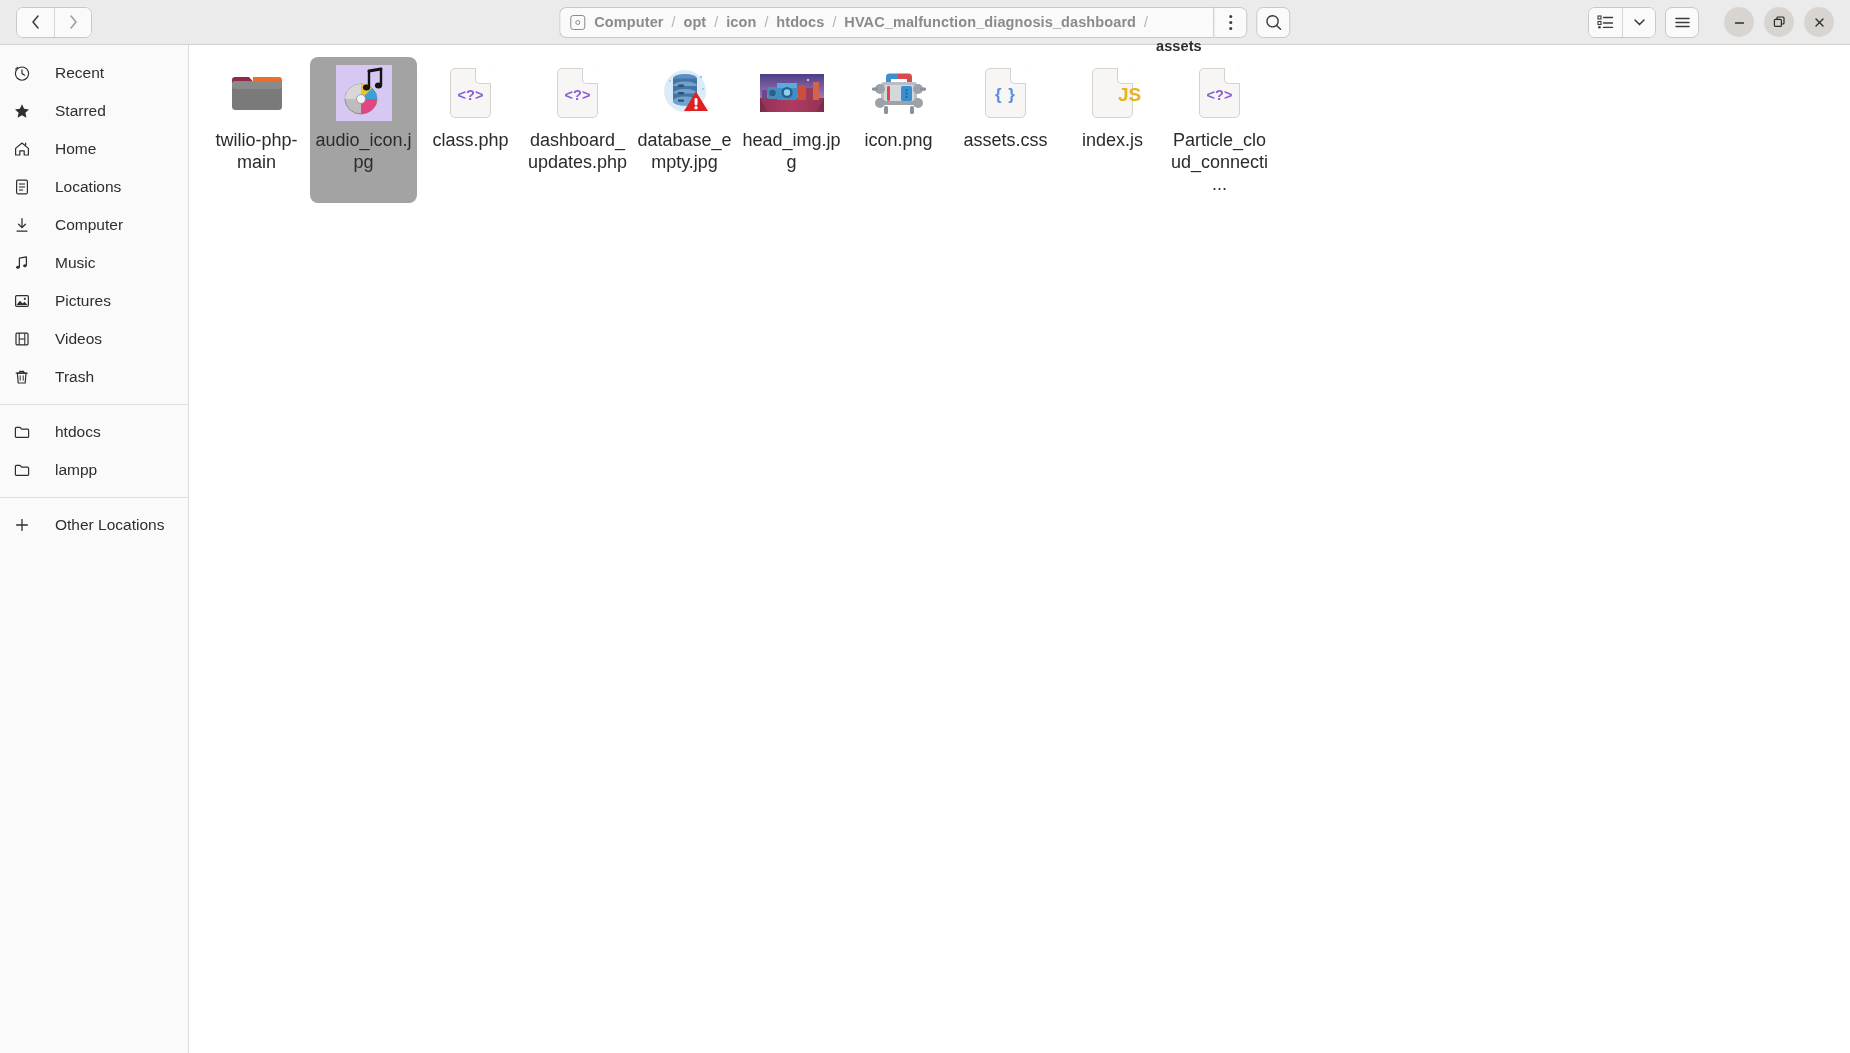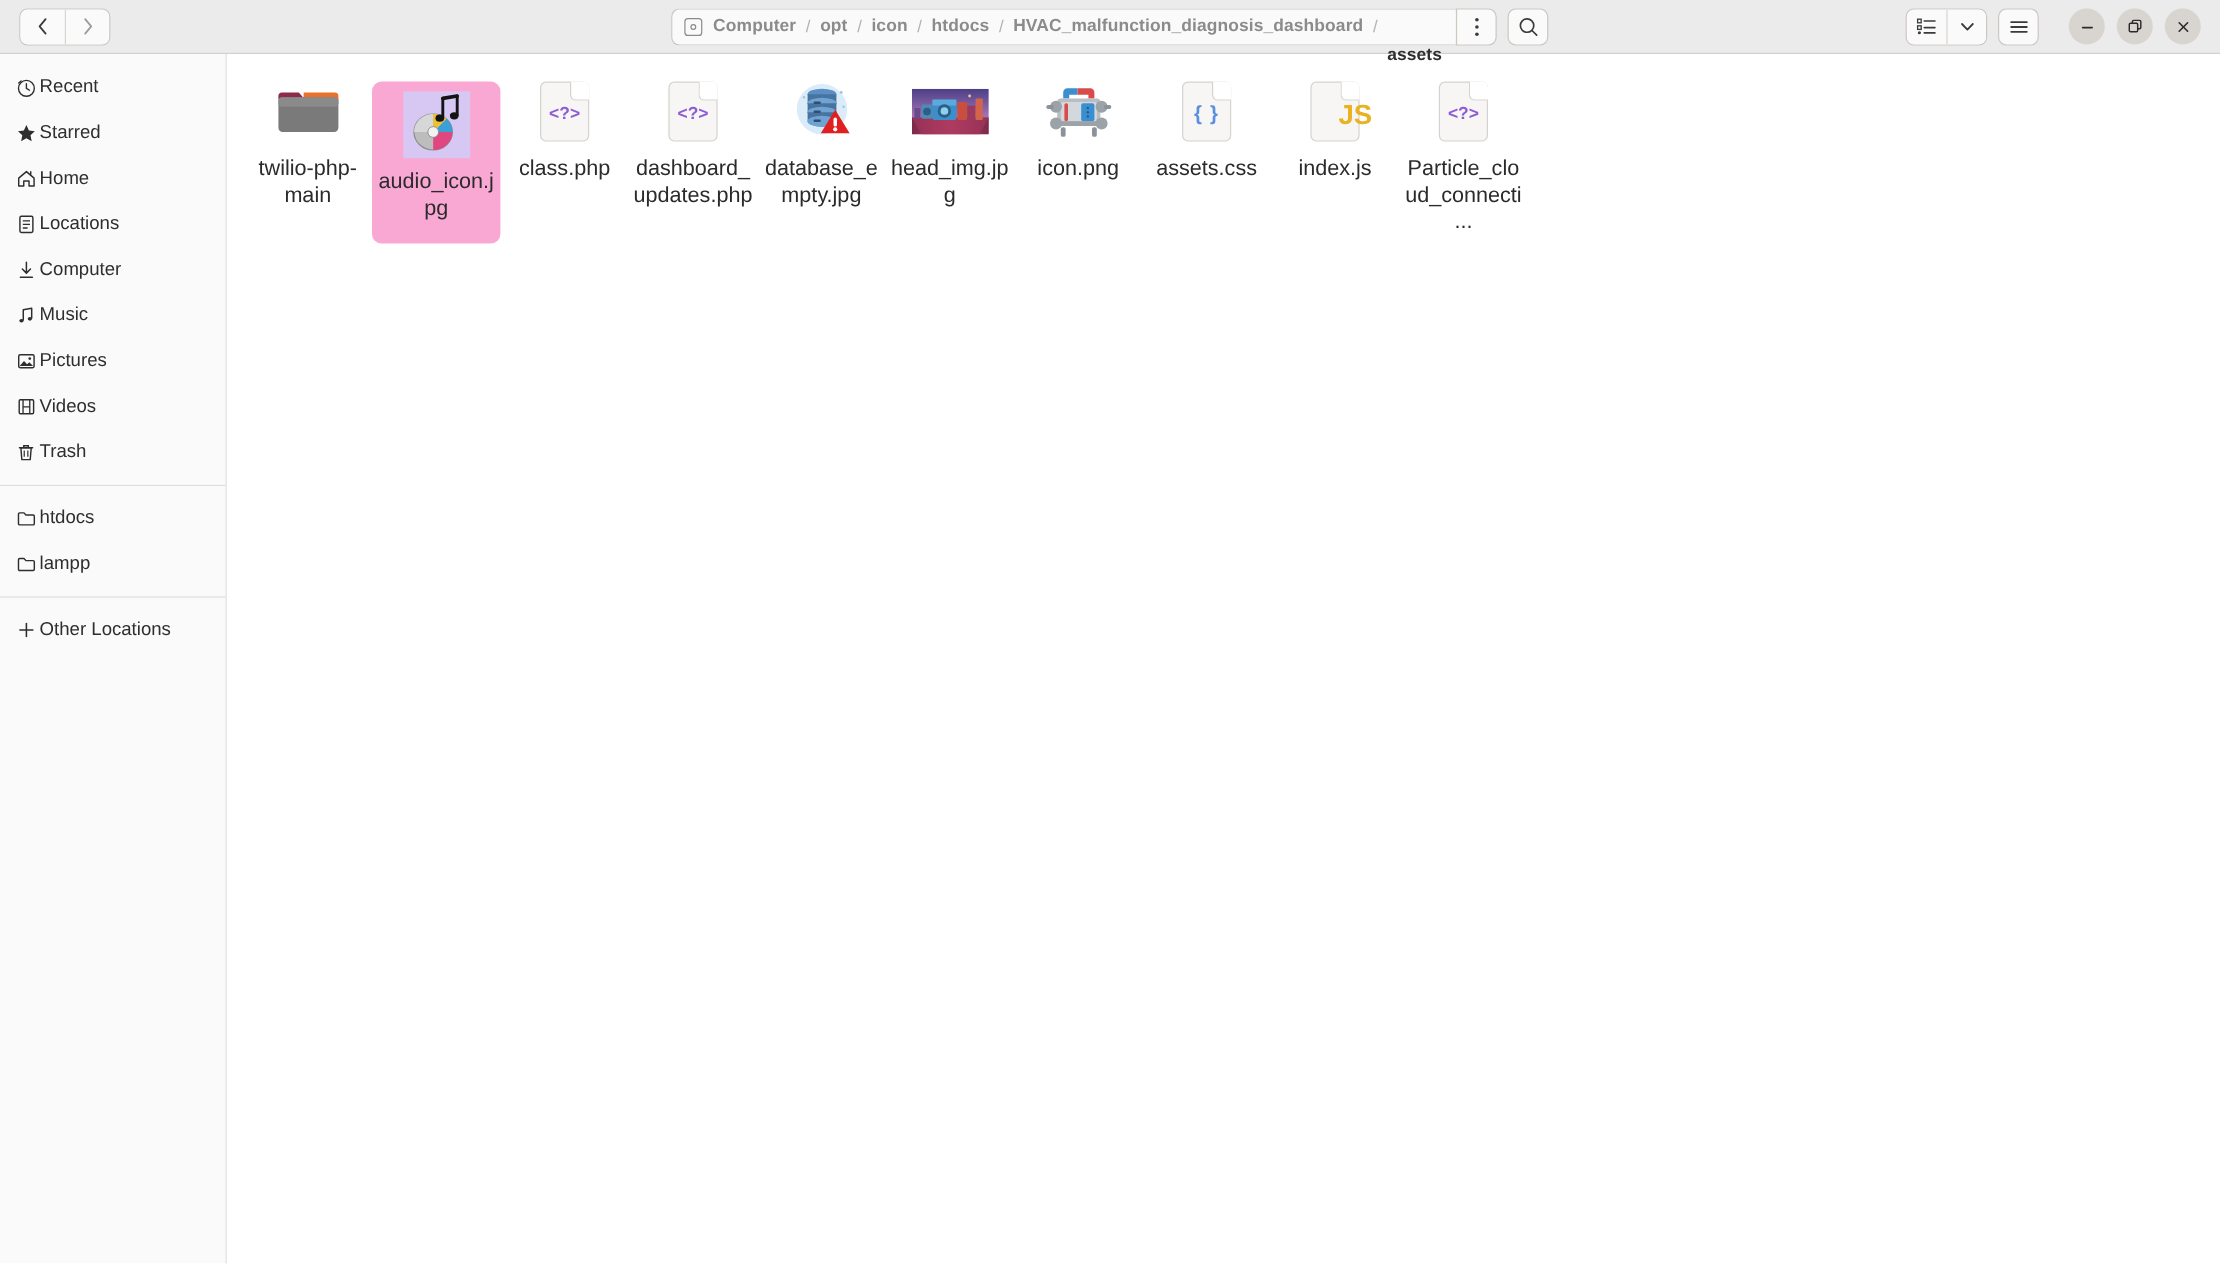--- a/index.html
+++ b/index.html
@@ -146,21 +146,21 @@
     background: #fafafa;
     border-right: 1px solid #dcdcdc;
     padding-top: 9px;
     flex: none;
   }
   .side-item {
     display: flex;
     align-items: center;
     height: 38px;
     padding-left: 12px;
-    gap: 2px;
+    gap: 24px;
     color: #2e2e2e;
     font-size: 15.5px;
   }
   .side-item .ico {
     width: 19px; height: 19px;
     display: flex; align-items: center; justify-content: center;
     flex: none;
   }
   .side-sep {
     height: 1px; background: #dedede;
@@ -179,21 +179,21 @@
     align-content: flex-start;
   }
   .file {
     width: 107px;
     padding: 6px 3px 8px;
     border-radius: 8px;
     display: flex;
     flex-direction: column;
     align-items: center;
   }
-  .file.selected { background: #f9a8d4; margin-top: 11px; }
+  .file.selected { background: #a3a3a3; }
   .thumb {
     width: 68px; height: 60px;
     display: flex; align-items: center; justify-content: center;
     margin-bottom: 6px;
   }
   .fname {
     font-size: 18px;
     color: #2b2b2b;
     text-align: center;
     line-height: 1.23;
@@ -221,21 +221,21 @@
     border-radius: 0 5px 0 5px;
   }
   .doctxt {
     font-size: 14px; font-weight: bold;
     font-family: "Liberation Sans", sans-serif;
     position: relative; z-index: 2;
     margin-top: 4px;
   }
   .doctxt.php { color: #8b5cd6; font-size: 14.5px; }
   .doctxt.css { color: #5a8fe0; font-size: 17px; letter-spacing: 1px;}
-  .doctxt.js  { color: #e8b220; font-size: 23px; margin-left: 34px; }
+  .doctxt.js  { color: #e8b220; font-size: 19px; margin-left: 34px; }
 </style>
 </head>
 <body>
 
 <div class="headerbar">
 
   <div class="navgroup">
     <div class="navbtn">
       <svg width="13" height="16" viewBox="0 0 13 16">
           <path d="M9 2 L4 8 L9 14" fill="none" stroke="#3b3b3b" stroke-width="1.5" stroke-linecap="round" stroke-linejoin="round"></path>

